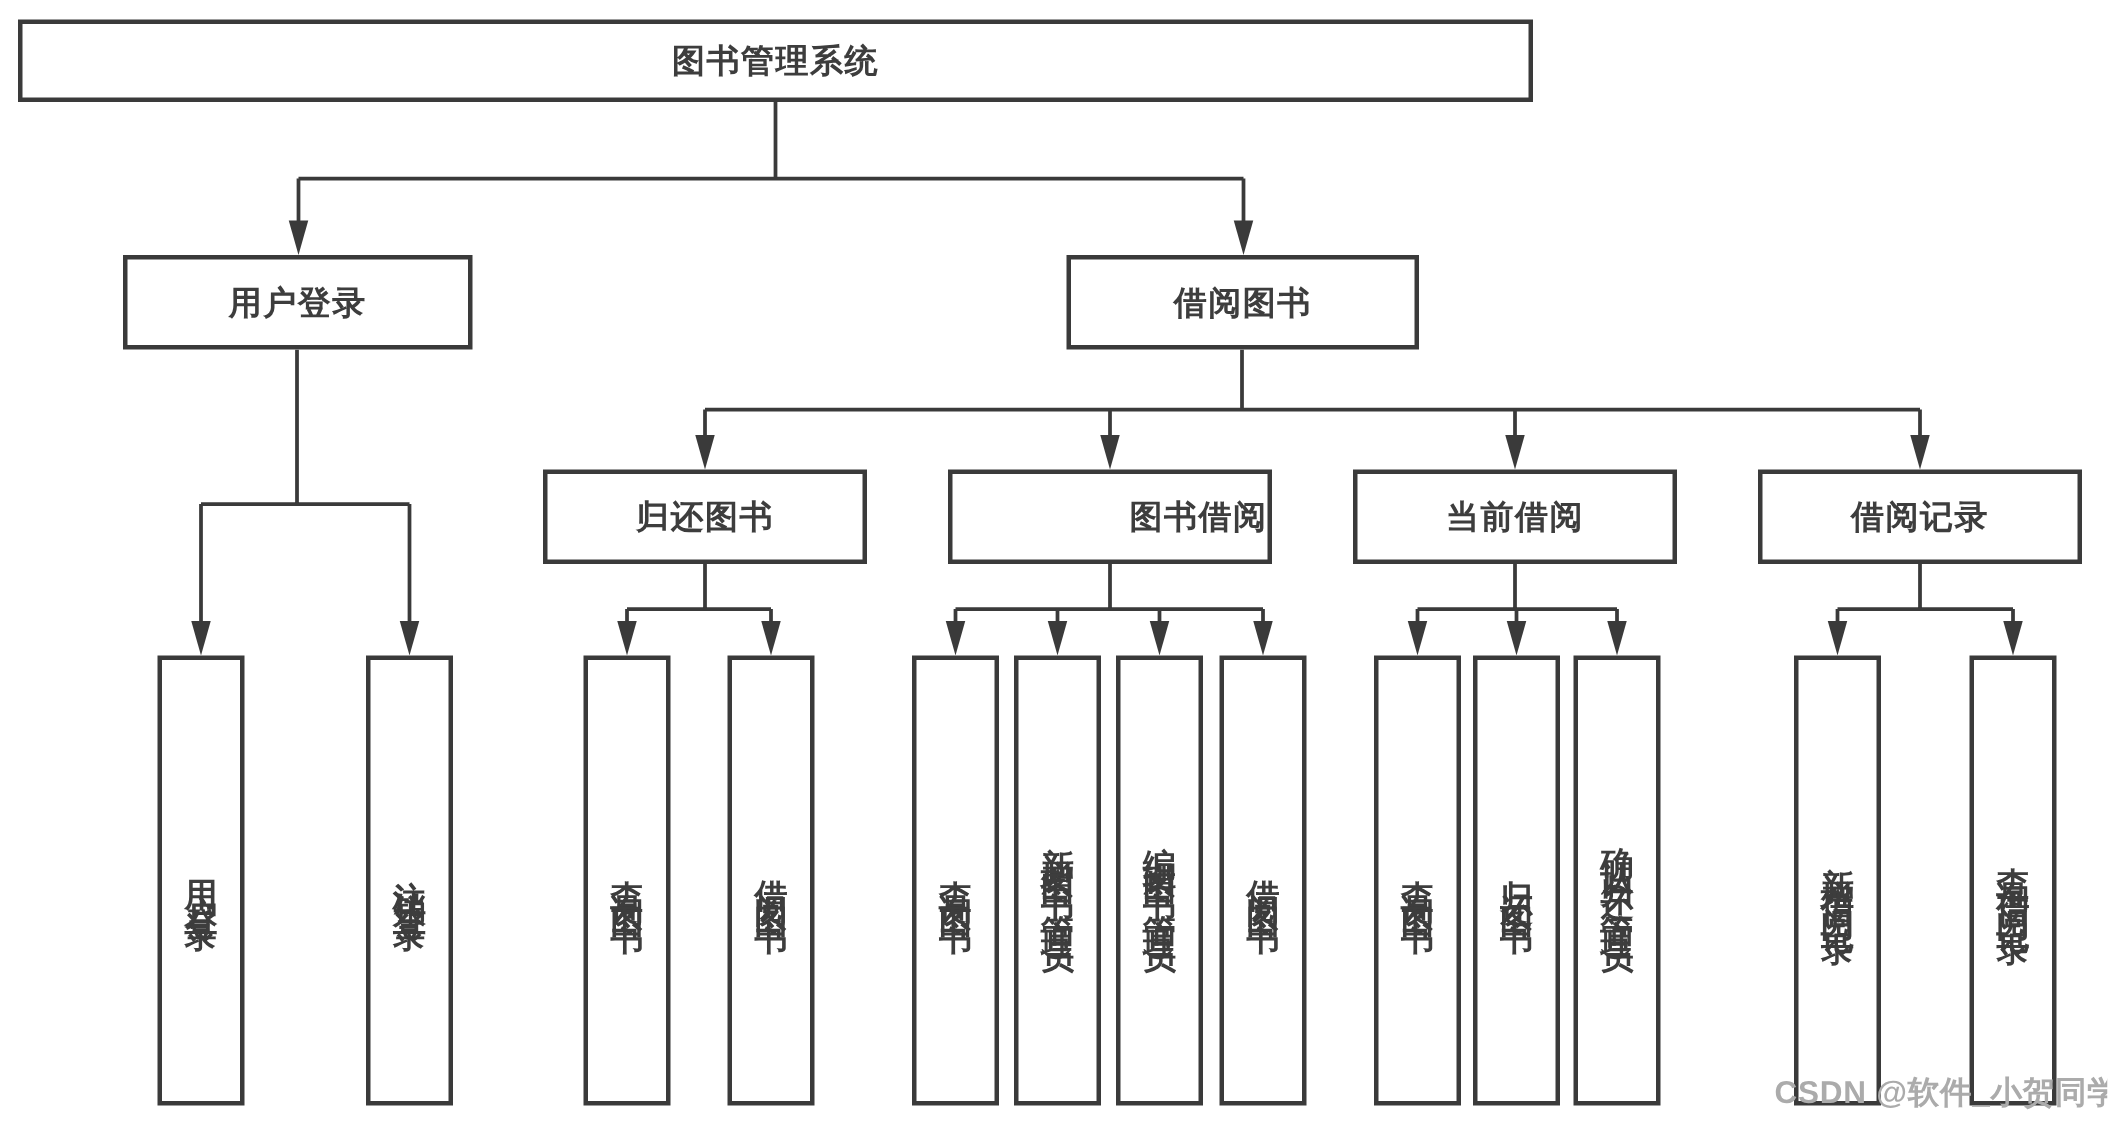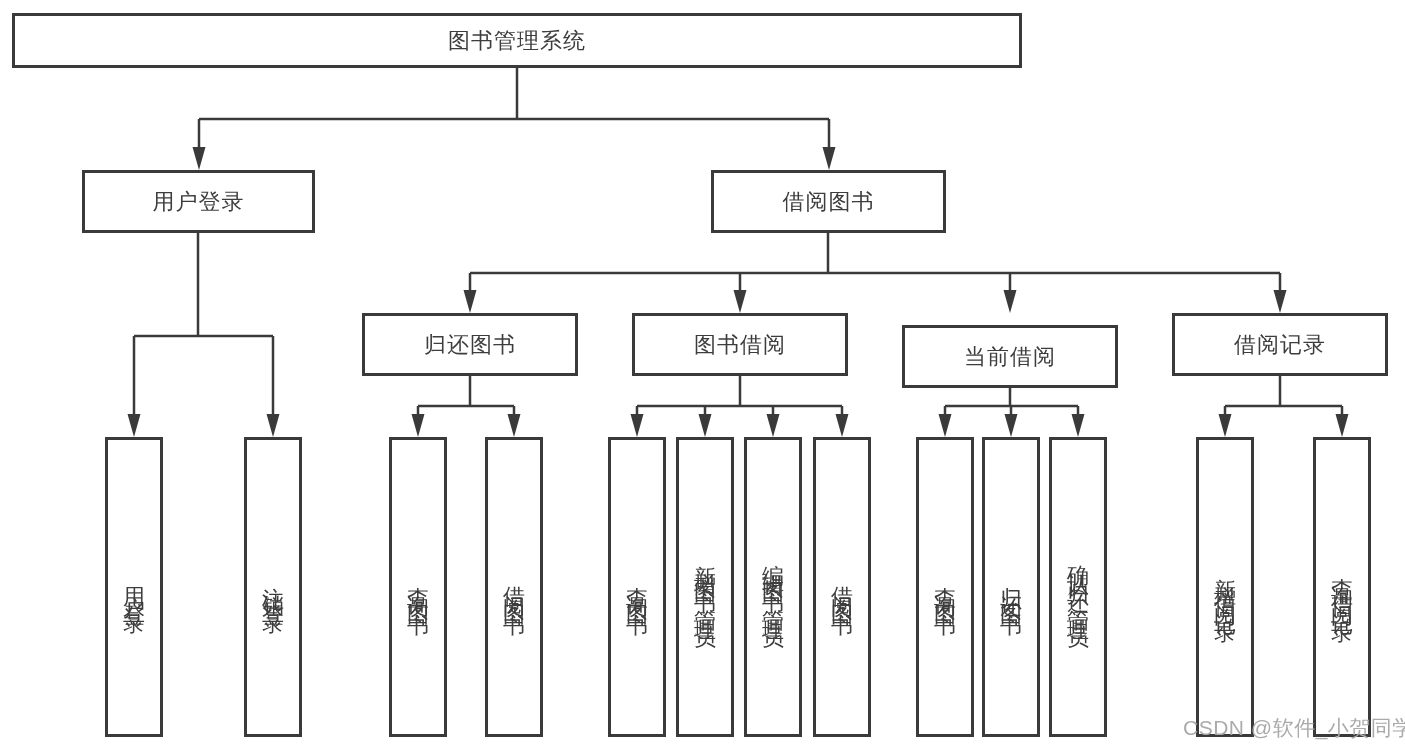--- a/index.html
+++ b/index.html
@@ -4,21 +4,21 @@
 <style>
   :root{
     --line:#3a3a3a;
     --text:#3d3d3d;
     --wm:#ababab;
     --bg:#ffffff;
   }
   html,body{margin:0;padding:0;background:var(--bg);}
   .canvas{
     position:relative;width:1405px;height:747px;background:var(--bg);
-    font-family:"Liberation Sans","DejaVu Sans",sans-serif;overflow:hidden;
+    font-family:"Liberation Sans","DejaVu Sans",sans-serif;overflow:hidden;font-weight:bold;
   }
   svg.connectors{position:absolute;left:0;top:0;z-index:1;}
   svg.connectors path, svg.connectors line{stroke:var(--line);stroke-width:2.5;fill:none;}
   svg.connectors polygon{fill:var(--line);stroke:none;}
   .box{
     position:absolute;box-sizing:border-box;background:var(--bg);
     border:3px solid var(--line);display:flex;align-items:center;justify-content:center;
     color:var(--text);font-size:22px;letter-spacing:1px;z-index:2;
   }
   .leaf{top:437px;width:58px;height:300px;}
@@ -102,24 +102,24 @@
   <div class="box lvl2" style="left:82px;width:233px;">
     <span>用户登录</span>
   </div>
   <div class="box lvl2" style="left:711px;width:235px;">
     <span>借阅图书</span>
   </div>
 
   <div class="box lvl3" style="left:362px;">
     <span>归还图书</span>
   </div>
-  <div class="box lvl3" style="left:632px;">
+  <div class="box lvl3" style="left:632px;justify-content:flex-end;">
     <span>图书借阅</span>
   </div>
-  <div class="box lvl3" style="left:902px;margin-top:12px;">
+  <div class="box lvl3" style="left:902px;">
     <span>当前借阅</span>
   </div>
   <div class="box lvl3" style="left:1172px;">
     <span>借阅记录</span>
   </div>
 
   <div class="box vbox leaf" style="left:105px;">
     <span>用户登录</span>
   </div>
   <div class="box vbox leaf" style="left:244px;">

